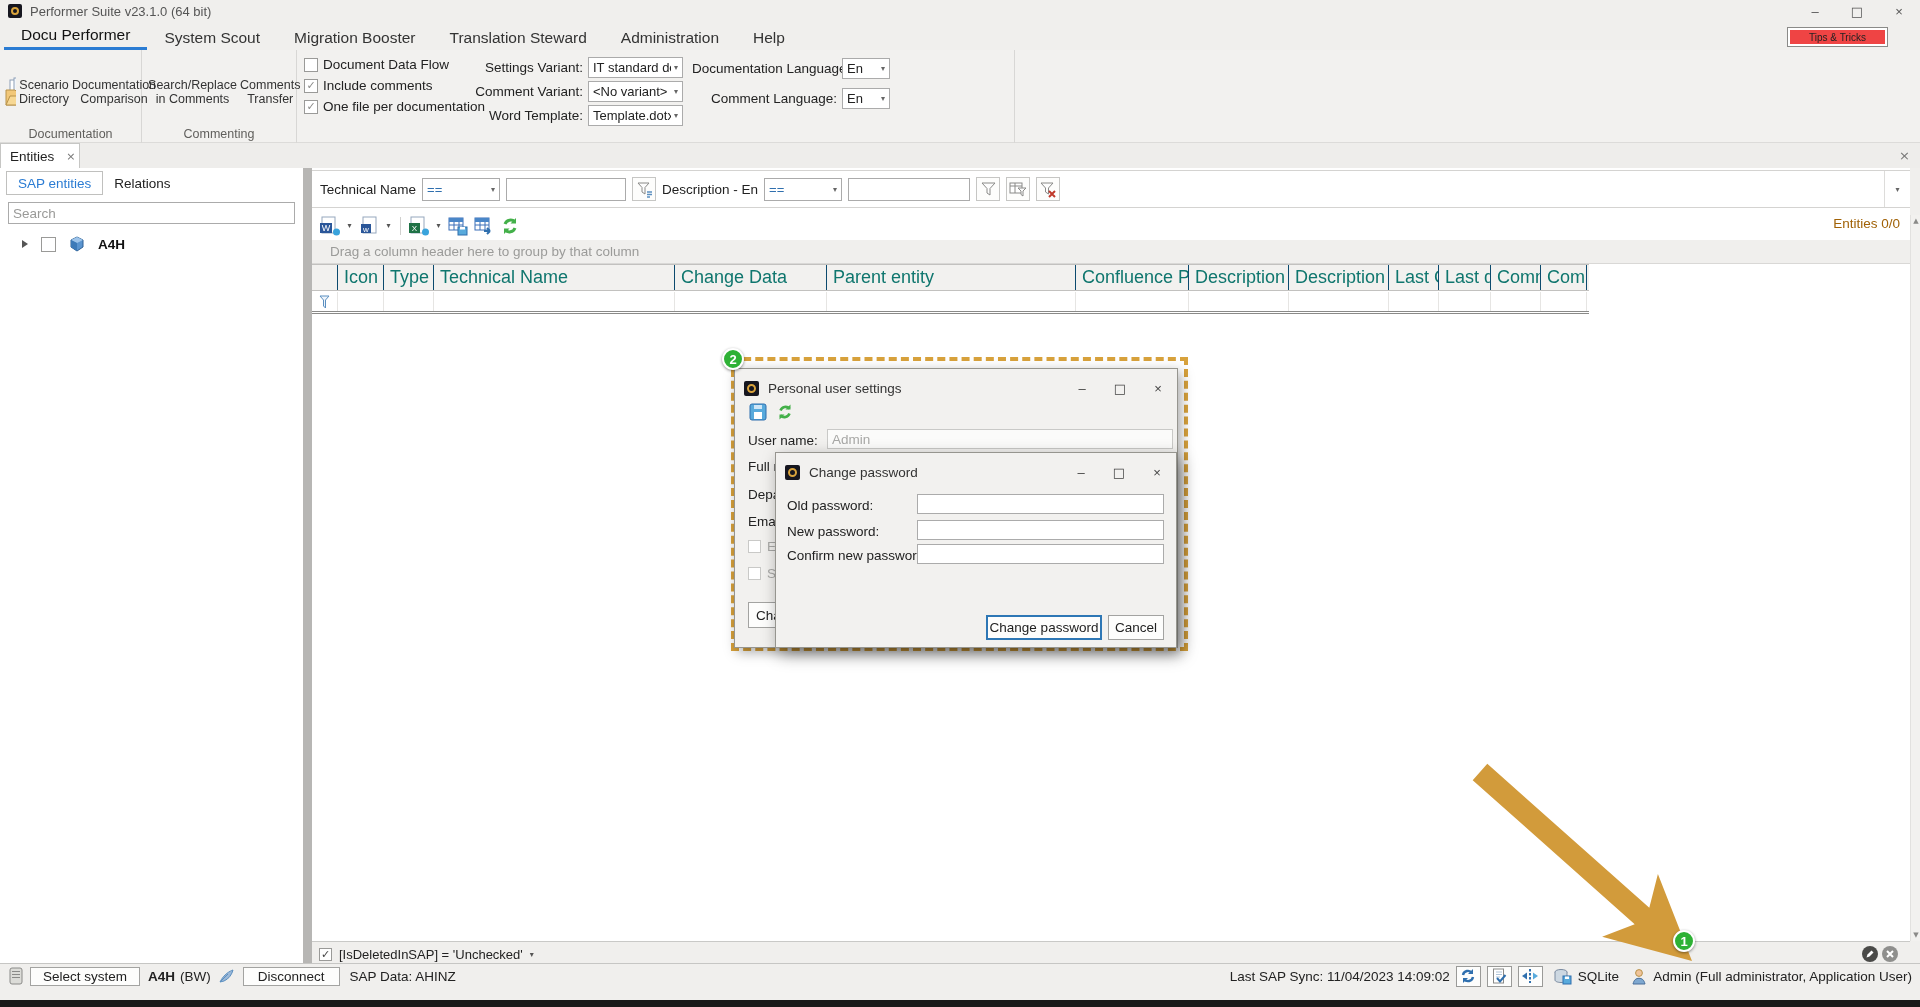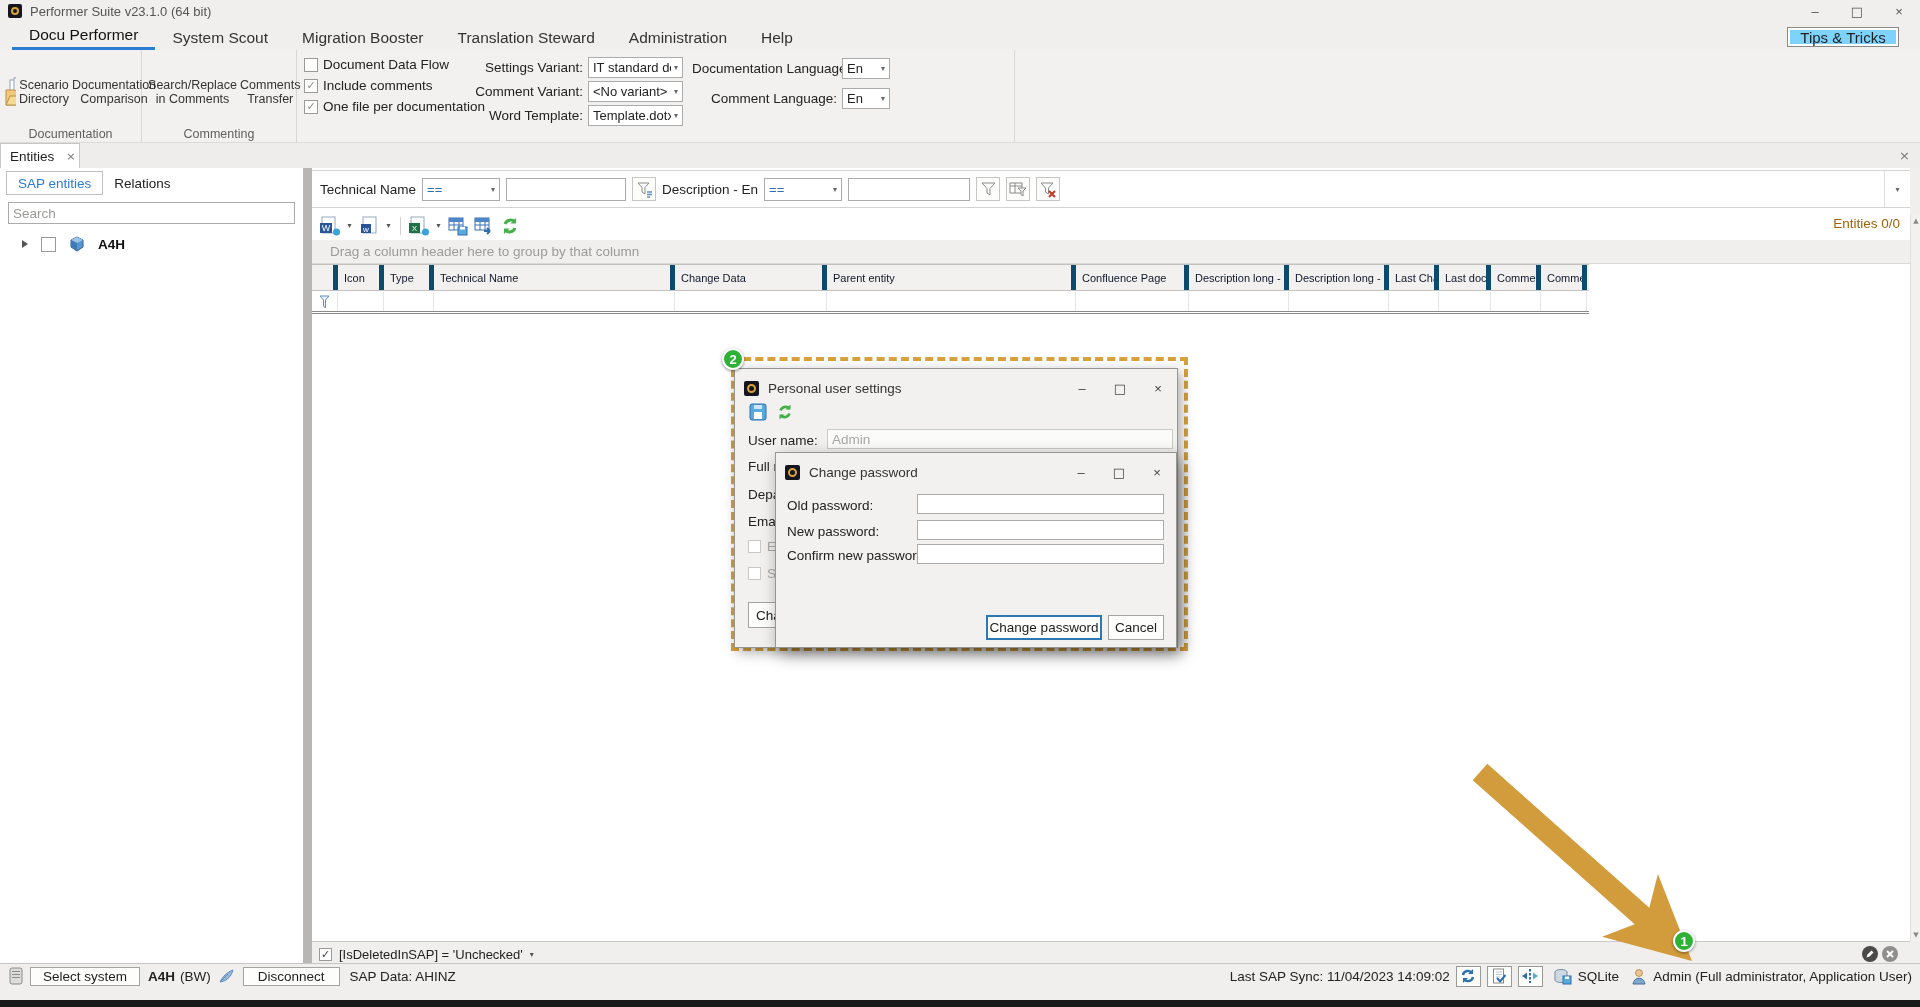--- a/index.html
+++ b/index.html
@@ -14,51 +14,51 @@
 .inputbox{background:#fff;border:1px solid #ababab;font-size:13.5px;padding:0 4px;font-family:"Liberation Sans",sans-serif}
 input::placeholder{color:#9a9a98;opacity:1}
 .cb{width:14px;height:14px;border:1px solid #9a9a98;background:#fff;display:flex;align-items:center;justify-content:center;font-size:11px;line-height:1;color:#8a8a88;font-family:"DejaVu Sans",sans-serif;flex:none}
 .winctl{width:42px;text-align:center;color:#555;font-size:13px;cursor:default}
 .badge{width:22px;height:22px;border-radius:50%;background:#2eb135;border:2px solid #fff;color:#fff;font-weight:bold;font-size:13px;display:flex;align-items:center;justify-content:center;box-shadow:0 1px 3px rgba(0,0,0,.45);z-index:70}
 
 #titlebar{left:0;top:0;width:1920px;height:22px;display:flex;align-items:center;gap:8px;padding-left:8px;font-size:13px;color:#555;background:#f0efed}
 .appicon{width:14px;height:14px;background:#16161f;border-radius:2px;position:relative;flex:none}
 .appicon::after{content:"";position:absolute;left:3px;top:3px;right:3px;bottom:3px;border:2px solid #d9a33c;border-radius:50%}
 
-#ribbontabs{left:0;top:22px;width:1920px;height:28px;display:flex;align-items:flex-end;padding-left:12px;background:#f0efed}
+#ribbontabs{left:0;top:22px;width:1920px;height:28px;display:flex;align-items:flex-end;padding-left:4px;background:#f0efed}
 .rtab{padding:0 17px;font-size:15.5px;color:#333;line-height:25px;white-space:nowrap}
 .rtab.active{color:#111;border-bottom:3px solid #2b7cd3}
 #ribbon{left:0;top:50px;width:1920px;height:93px;display:flex;background:#f2f1ef;border-bottom:1px solid #dcdbd9}
 .rgroup{position:relative;height:93px;border-right:1px solid #d8d7d5;padding:4px 3px 16px 3px;display:flex}
 .glabel{position:absolute;bottom:2px;left:0;right:0;text-align:center;font-size:12.5px;color:#605f5c;white-space:nowrap}
 .bigbtn{display:flex;align-items:center;justify-content:flex-start;gap:3px;font-size:12.5px;color:#333;text-align:center;line-height:1.12;padding-top:3px}
 .rcheck{display:flex;align-items:center;gap:5px;font-size:13.5px;color:#222;white-space:nowrap}
 .frow{display:flex;align-items:center}
 .flabel{text-align:right;padding-right:5px;font-size:13.5px;color:#222;white-space:nowrap}
-#tips{left:1787px;top:27px;width:112px;height:20px;border:1px solid #8a8a88;box-shadow:inset 0 0 0 2px #fff;background:#7dd3fc;display:flex;align-items:center;justify-content:center;font-size:15px}
+#tips{left:1787px;top:27px;width:101px;height:20px;border:1px solid #8a8a88;box-shadow:inset 0 0 0 2px #fff;background:#ef4444;display:flex;align-items:center;justify-content:center;font-size:10px}
 
 #doctabs{left:0;top:143px;width:1920px;height:25px;background:#eeedeb;display:flex}
 .dtab{width:80px;height:25px;background:#fff;border:1px solid #c6c6c4;border-bottom:none;display:flex;align-items:center;padding:0 9px;font-size:13.5px;gap:12px}
 .xsm{color:#777;font-size:11px;font-family:"DejaVu Sans",sans-serif}
 
 #leftpanel{left:0;top:168px;width:303px;height:798px;background:#fff}
 .lptab{height:24px;padding:0 11px;display:flex;align-items:center;font-size:13.5px}
 .lptab.active{border:1px solid #c0c0be;background:#fff;color:#2b7cd3}
 #splitter{left:303px;top:168px;width:9px;height:798px;background:#b7b6b4}
 .treearrow{width:0;height:0;border-left:6px solid #555;border-top:4px solid transparent;border-bottom:4px solid transparent}
 
 #gridpanel{left:312px;top:168px;width:1598px;height:773px;background:#fff}
 #filterband{position:absolute;left:0;top:2px;width:1598px;height:38px;border-top:1px solid #d4d3d1;border-bottom:1px solid #d4d3d1;display:flex;align-items:center;gap:6px;padding-left:8px}
 .iconbtn{width:24px;height:24px;border:1px solid #c6c6c4;background:#fdfdfc;display:flex;align-items:center;justify-content:center;flex:none}
 .tbico{width:24px;height:23px;display:flex;align-items:center;justify-content:center}
 .tdd{width:11px;font-size:8px;color:#555;font-family:"DejaVu Sans",sans-serif;text-align:center}
 .vsep{width:1px;height:18px;background:#d0d0ce;margin:0 4px}
 #groupbar{position:absolute;left:0;top:72px;width:1598px;height:24px;background:#f0efed;border-bottom:1px solid #d9d8d6;line-height:23px;padding-left:18px;font-size:13.5px;color:#9b9b99}
 #headerrow{position:absolute;left:0;top:96px;width:1277px;height:27px;display:flex;border-top:1px solid #c2c1bf;border-bottom:1px solid #c2c1bf;background:#f2f1ef}
-.hc{border-right:5px solid #0c4a6e;height:100%;display:flex;align-items:center;padding-left:6px;font-size:11px;color:#0f172a;overflow:hidden;white-space:nowrap;flex:none}
+.hc{border-right:1px solid #0c4a6e;height:100%;display:flex;align-items:center;padding-left:6px;font-size:18px;color:#0f766e;overflow:hidden;white-space:nowrap;flex:none}
 #gfilterrow{position:absolute;left:0;top:124px;width:1277px;height:22px;display:flex;border-bottom:3px double #8a8a88;background:#fff}
 .fc{border-right:1px solid #e6e5e3;height:100%;flex:none;display:flex;align-items:center;justify-content:center}
 #vscroll{left:1910px;top:215px;width:10px;height:726px;background:#f2f1ef;border-left:1px solid #e2e1df}
 .scrarr{position:absolute;left:0;width:10px;text-align:center;font-size:7px;color:#8a8a88;font-family:"DejaVu Sans",sans-serif}
 
 #bfilter{left:312px;top:941px;width:1598px;height:25px;background:#f0efed;border-top:1px solid #c9c9c7;display:flex;align-items:center;gap:7px;padding:0 12px 0 7px}
 #statusbar{left:0;top:963px;width:1920px;height:25px;background:#f0efed;border-top:1px solid #c6c6c4;display:flex;align-items:center;font-size:13.5px;color:#222;padding:0 8px}
 .sbtn{height:19px;background:#fdfdfc;border:1px solid #a3a3a1;display:flex;align-items:center;justify-content:center;font-size:13.5px;padding:0 14px;white-space:nowrap}
 .sico{width:25px;height:21px;border:1px solid #9a9a98;background:#fdfdfc;display:flex;align-items:center;justify-content:center}
 #blackstrip{left:0;top:1000px;width:1920px;height:7px;background:#191919}

